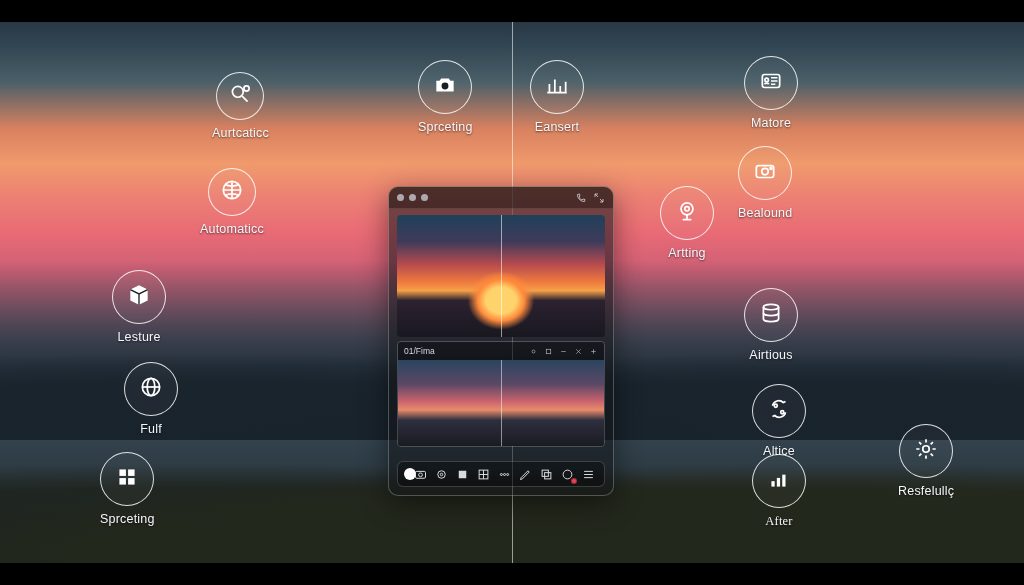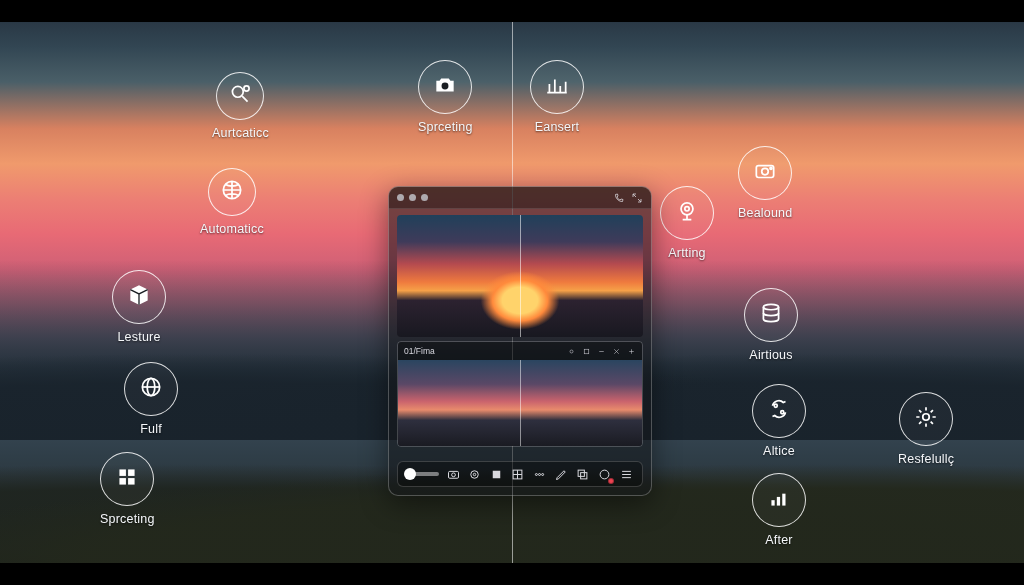--- a/index.html
+++ b/index.html
@@ -66,21 +66,21 @@
   }
   .badge.sm .ring { width:48px; height:48px; }
   .badge .lbl { font-size:12.5px; font-weight:500; letter-spacing:.2px; white-space:nowrap; }
   .badge svg { width:26px; height:26px; stroke:#fff; fill:none; stroke-width:1.6; }
   .badge.fill svg { fill:#fff; stroke:none; }
 
   
   .editor {
     position:absolute;
     left:388px; top:186px;
-    width:264px; height:310px;
+    width:226px; height:310px;
     border-radius:10px;
     background:rgba(18,20,24,.55);
     border:1px solid rgba(255,255,255,.25);
     box-shadow:0 8px 28px rgba(0,0,0,.45);
     overflow:hidden;
     color:#e9e9ee;
   }
   .editor .titlebar {
     height:22px; display:flex; align-items:center; padding:0 8px; gap:6px;
     background:rgba(0,0,0,.35);
@@ -219,20 +219,33 @@
     <div class="ring">
         <span>
       <svg viewBox="0 0 24 24">
             <path d="M5 19V11M10 19V7M15 19V13M20 19V9M3 19h18"></path>
           </svg>
     </span>
       </div>
     <span class="lbl">Eansert</span>
   </div>
 
+  <div class="badge" style="left:744px; top:56px;">
+    <div class="ring">
+        <span>
+      <svg viewBox="0 0 24 24">
+            <rect x="4" y="6" width="16" height="12" rx="2"></rect>
+            <path d="M12 9h6M12 12h6M12 15h4"></path>
+            <circle cx="8" cy="11" r="1.6"></circle>
+            <path d="M6 15c.4-1.3 3.6-1.3 4 0"></path>
+          </svg>
+    </span>
+      </div>
+    <span class="lbl">Matore</span>
+  </div>
 
   <div class="badge" style="left:738px; top:146px;text-align:center;">
     <div class="ring">
         <span>
       <svg viewBox="0 0 24 24">
             <rect x="4" y="7" width="16" height="11" rx="2"></rect>
             <circle cx="12" cy="12.5" r="3"></circle>
             <circle cx="17.5" cy="9.5" r="0.9"></circle>
           </svg>
     </span>
@@ -272,34 +285,34 @@
       <svg viewBox="0 0 24 24">
             <path d="M6 9a6 6 0 0 1 10-3l2-1M18 15a6 6 0 0 1-10 3l-2 1"></path>
             <circle cx="9" cy="9" r="1.4"></circle>
             <circle cx="15" cy="15" r="1.4"></circle>
           </svg>
     </span>
       </div>
     <span class="lbl">Altice</span>
   </div>
 
-  <div class="badge fill" style="left:752px; top:473px;">
+  <div class="badge fill" style="left:752px; top:454px;font-family:Liberation Serif, serif;">
     <div class="ring">
         <span>
       <svg viewBox="0 0 24 24">
             <rect x="5" y="14" width="3" height="5"></rect>
             <rect x="10" y="11" width="3" height="8"></rect>
             <rect x="15" y="8" width="3" height="11"></rect>
           </svg>
     </span>
       </div>
     <span class="lbl">After</span>
   </div>
 
-  <div class="badge" style="left:898px; top:392px;">
+  <div class="badge" style="left:898px; top:424px;">
     <div class="ring">
         <span>
       <svg viewBox="0 0 24 24">
             <circle cx="12" cy="12" r="3"></circle>
             <path d="M12 3v3M12 18v3M3 12h3M18 12h3M5.6 5.6l2.1 2.1M16.3 16.3l2.1 2.1M18.4 5.6l-2.1 2.1M7.7 16.3l-2.1 2.1"></path>
           </svg>
     </span>
       </div>
     <span class="lbl">Resfelullç</span>
   </div>

